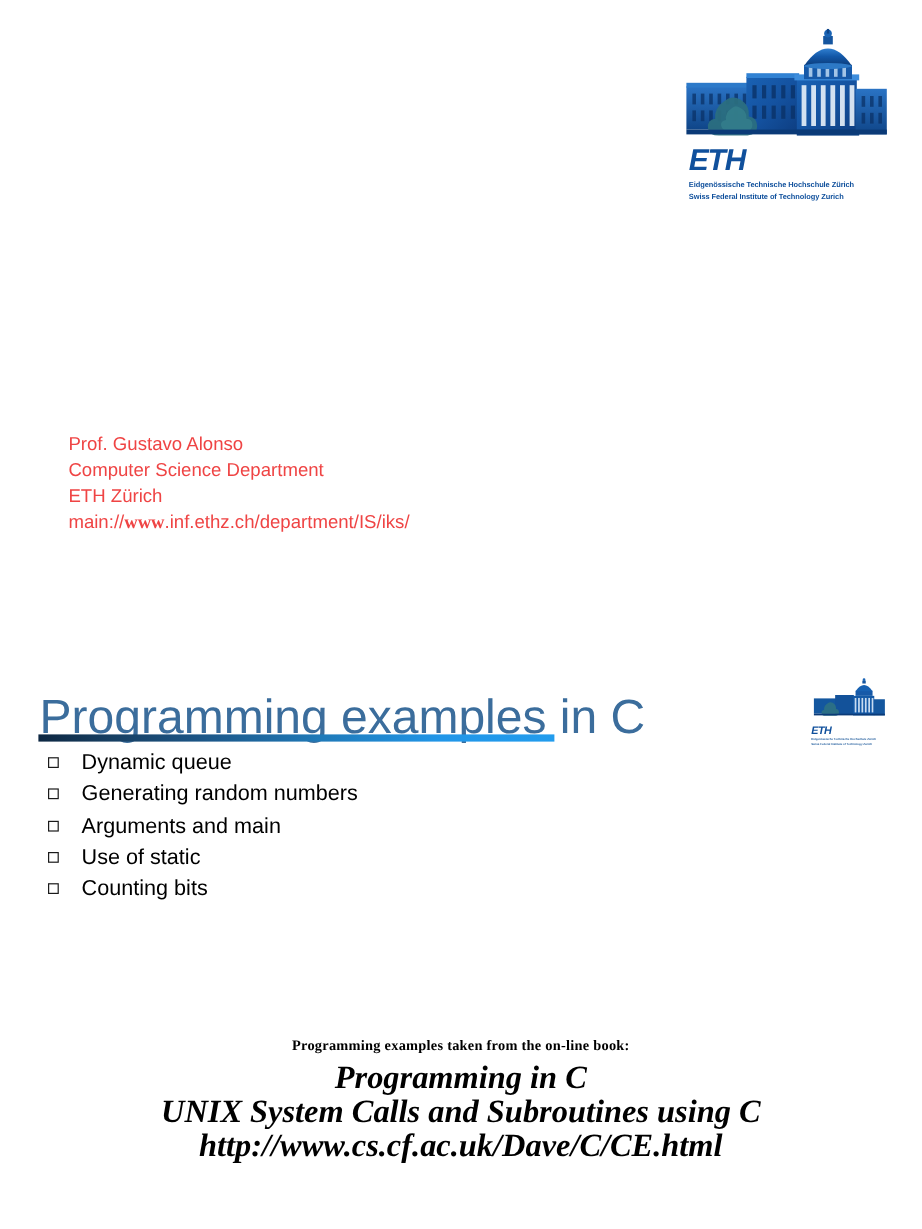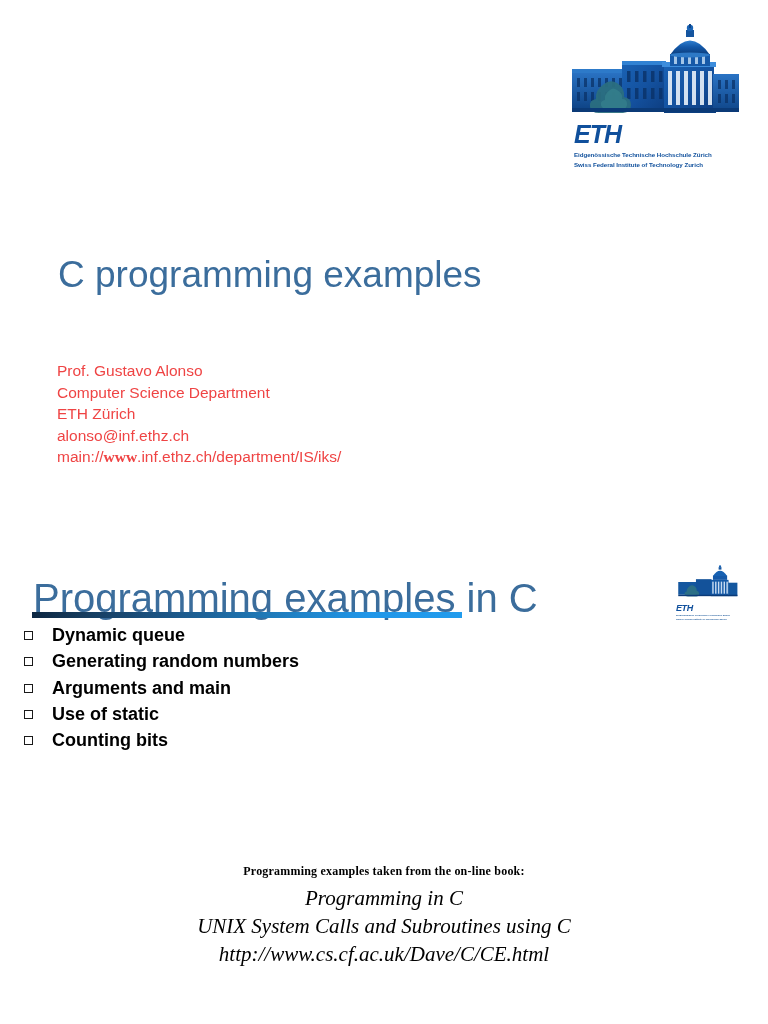--- a/index.html
+++ b/index.html
@@ -144,26 +144,25 @@
         #0d2742 0%,
         #163c5e 12%,
         #1c5687 32%,
         #1f7ab9 55%,
         #2196e8 78%,
         #229ced 100%);
   }
 
   .bullet-list {
     position: absolute;
-    left: 24px;
+    left: 40px;
     top: 625px;
     margin: 0;
     padding: 0;
     list-style: none;
-    font-weight: bold;
   }
   .bullet-list li {
     display: flex;
     align-items: baseline;
     height: 26.3px;
     font-size: 18px;
     color: #000000;
     white-space: nowrap;
   }
   .bullet-sq {
@@ -187,22 +186,23 @@
     color: #000000;
   }
   .footer-note .fn-bold {
     font-weight: bold;
     font-size: 12px;
     line-height: 26px;
     letter-spacing: 0.2px;
   }
   .footer-note .fn-ital {
     font-style: italic;
-    font-size: 21px;
+    font-size: 27px;
     line-height: 28px;
+    font-weight: bold;
   }
 </style>
 </head>
 <body>
 
 <div class="page">
 
   <div class="slide-one">
 
     <div class="eth-logo-large">
@@ -304,27 +304,25 @@
 
       <div class="eth-wordmark">
         <div class="eth-letters">ETH</div>
         <div class="eth-sub">
           <div>Eidgenössische Technische Hochschule Zürich</div>
           <div>Swiss Federal Institute of Technology Zurich</div>
         </div>
       </div>
     </div>
 
-    <div class="main-title">C programming examples</div>
 
     <div class="author-block">
       <div>Prof. Gustavo Alonso</div>
       <div>Computer Science Department</div>
       <div>ETH Zürich</div>
-      <div>alonso@inf.ethz.ch</div>
       <div><span>main://</span><span class="bold-www">www</span><span>.inf.ethz.ch/department/IS/iks/</span></div>
     </div>
 
   </div>
 
   <div class="slide-two"></div>
 
   <div class="eth-logo-small">
     <svg width="64" height="34" viewBox="0 0 180 96" preserveAspectRatio="xMidYMid meet">
       <rect x="6" y="48" width="54" height="36" fill="#14579f"></rect>

